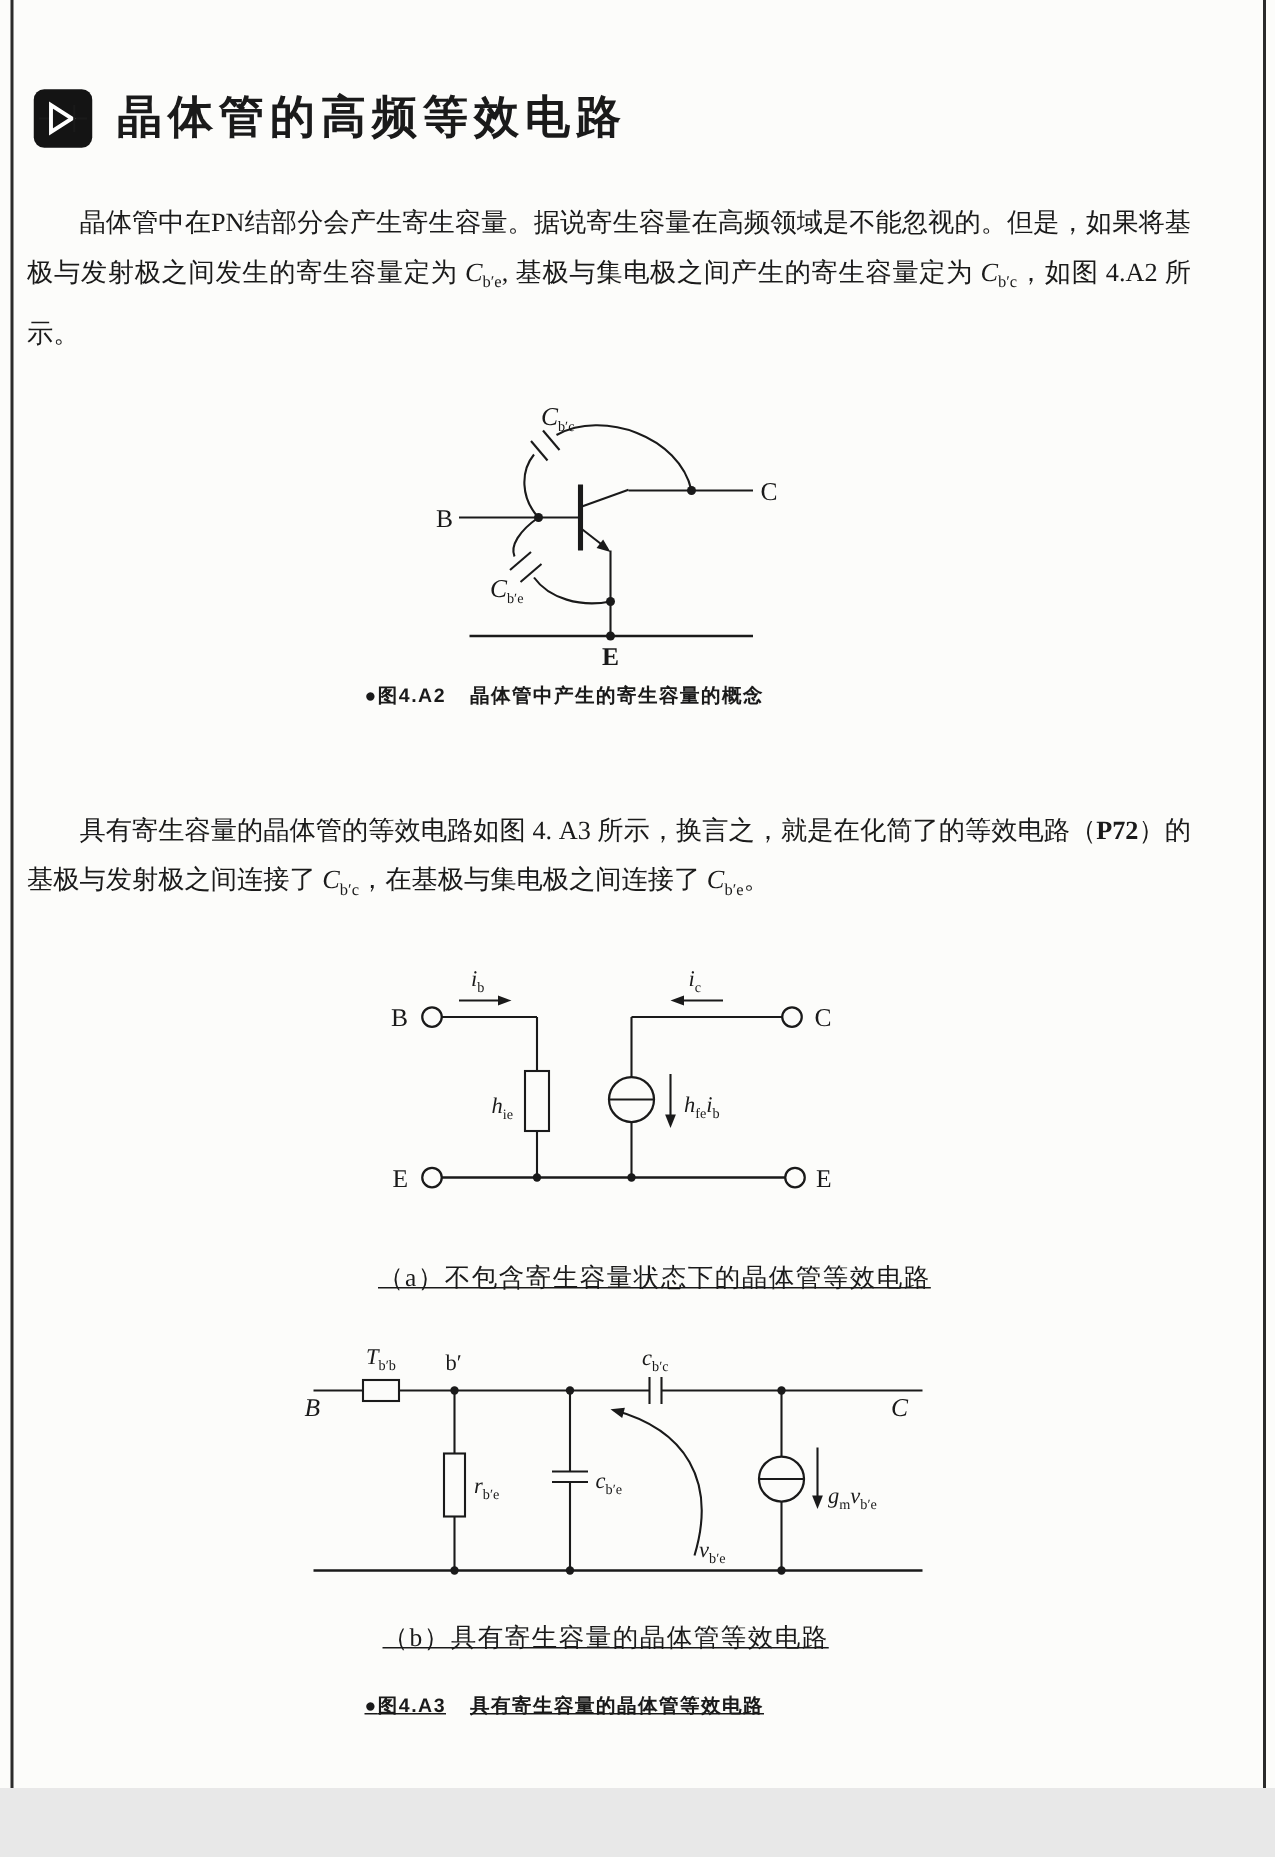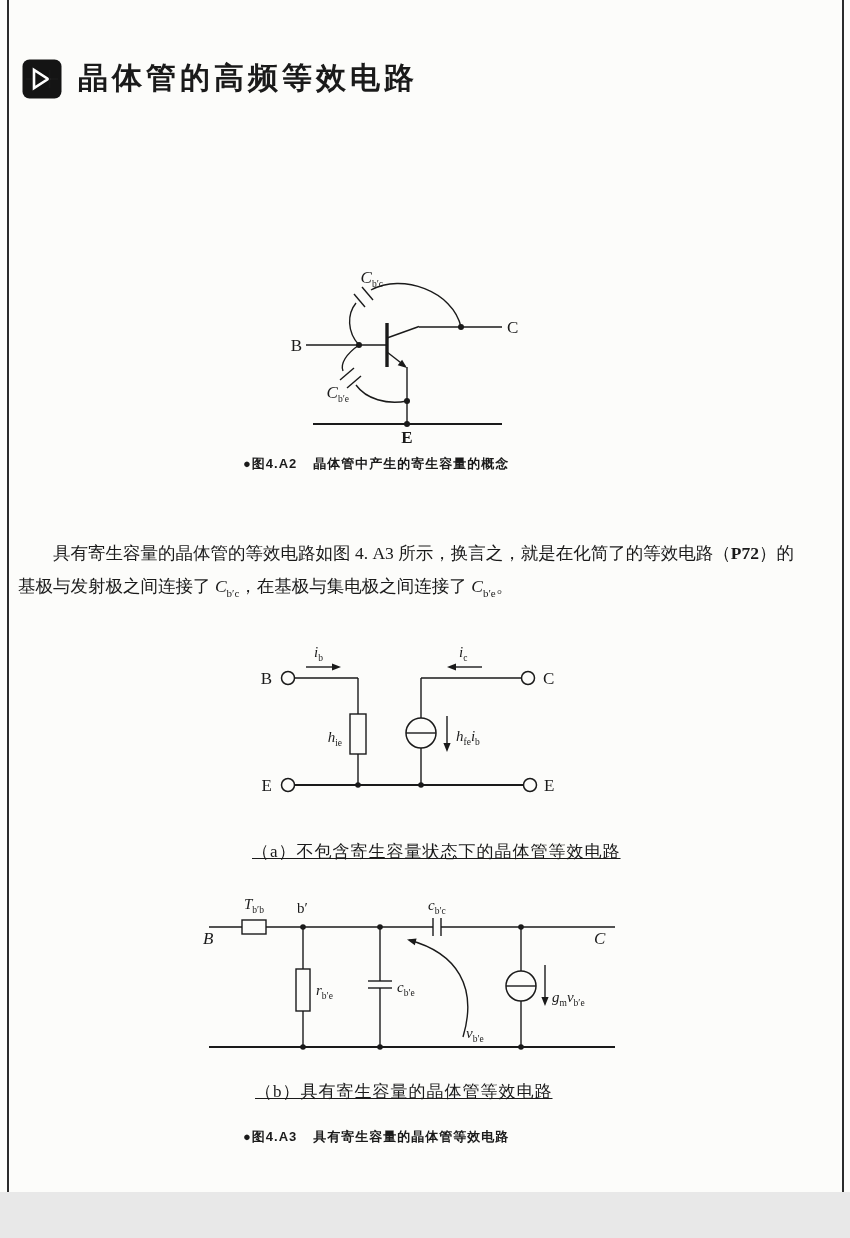--- a/index.html
+++ b/index.html
@@ -19,21 +19,21 @@
   .para i{font-style:italic;}
   .para sub{font-size:11px;}
   .para b{font-weight:bold;}
   #para1{top:132px;}
   #para2{top:537px;}
 
   .figcap{position:absolute;font-family:"Liberation Sans","DejaVu Sans",sans-serif;
         font-weight:bold;font-size:13px;letter-spacing:1px;}
   .figcap .capgap{display:inline-block;width:16px;}
   #cap4a2{left:243px;top:455px;}
-  #cap4a3{left:243px;top:1128px;}
+  #cap4a3{left:243px;top:1128px;text-decoration:underline;}
 
   .subcap{position:absolute;font-size:17px;letter-spacing:1px;text-decoration:underline;}
   #capA{left:252px;top:840px;}
   #capB{left:255px;top:1080px;}
 
   .figsvg{position:absolute;}
   #fig4a2{left:150px;top:252px;}
   #figA{left:230px;top:642px;}
   #figB{left:195px;top:885px;}
 
@@ -63,20 +63,21 @@
   <div class="header">
     <svg class="header-icon" viewBox="0 0 40 40">
       <rect x="0.5" y="0.5" width="39" height="39" rx="7" fill="#141414" stroke="none"></rect>
       <line x1="4" y1="20" x2="36" y2="20" stroke="#fff" stroke-width="2.4"></line>
       <polygon points="12,11 12,29 26,20" fill="#141414" stroke="#fff" stroke-width="2.6"></polygon>
       <line x1="27.5" y1="11" x2="27.5" y2="29" stroke="#fff" stroke-width="3"></line>
     </svg>
     <div class="section-title">晶体管的高频等效电路</div>
   </div>
 
+  <div class="para" id="para1">晶体管中在PN结部分会产生寄生容量。据说寄生容量在高频领域是不能忽视的。但是，如果将基极与发射极之间发生的寄生容量定为 <i>C</i><sub>b′e</sub>, 基极与集电极之间产生的寄生容量定为 <i>C</i><sub>b′c</sub>，如图 4.A2 所示。</div>
 
   <svg class="figsvg" id="fig4a2" width="420" height="205" viewBox="0 0 420 205">
     <g>
       <line x1="156" y1="93" x2="236" y2="93"></line>
       <line class="thick" x1="237" y1="71" x2="237" y2="115"></line>
       <line x1="237" y1="86" x2="269" y2="74.5"></line>
       <line x1="269" y1="75" x2="352" y2="75"></line>
       <line x1="237" y1="100" x2="255" y2="114"></line>
       <polygon class="ah" points="257,116 247.7,113.3 252.1,107.7"></polygon>
       <line x1="257" y1="115" x2="257" y2="172"></line>

